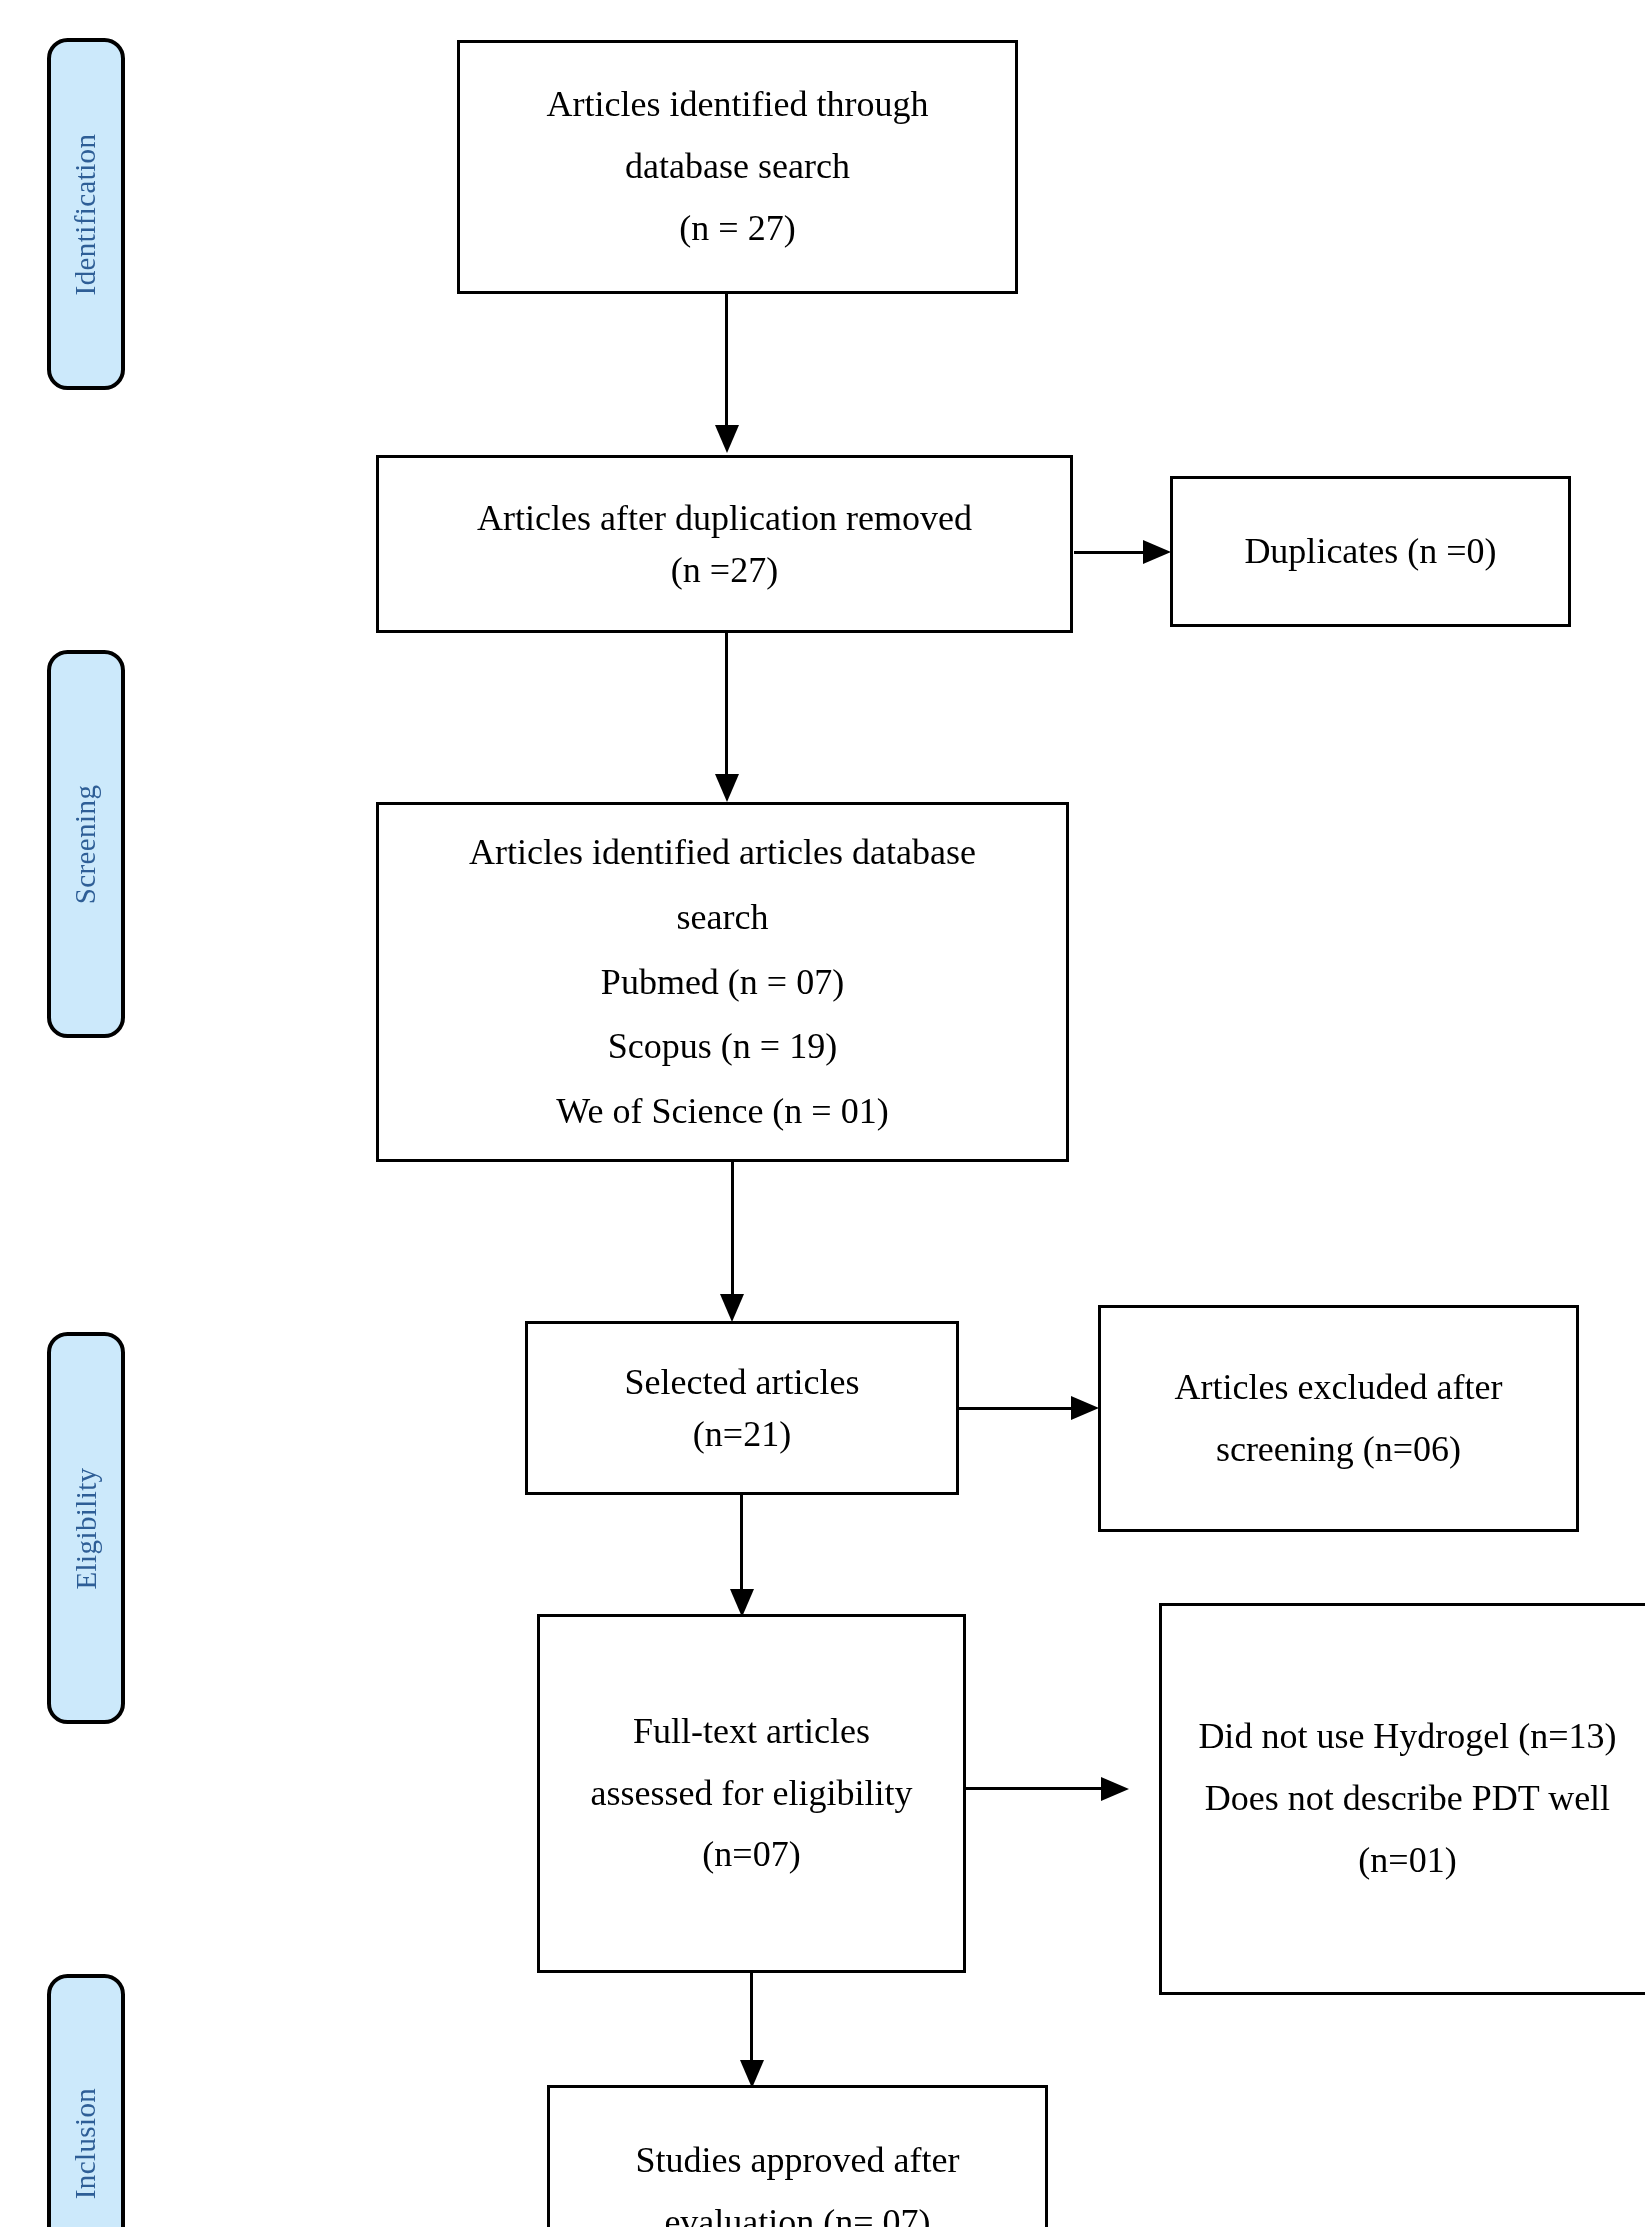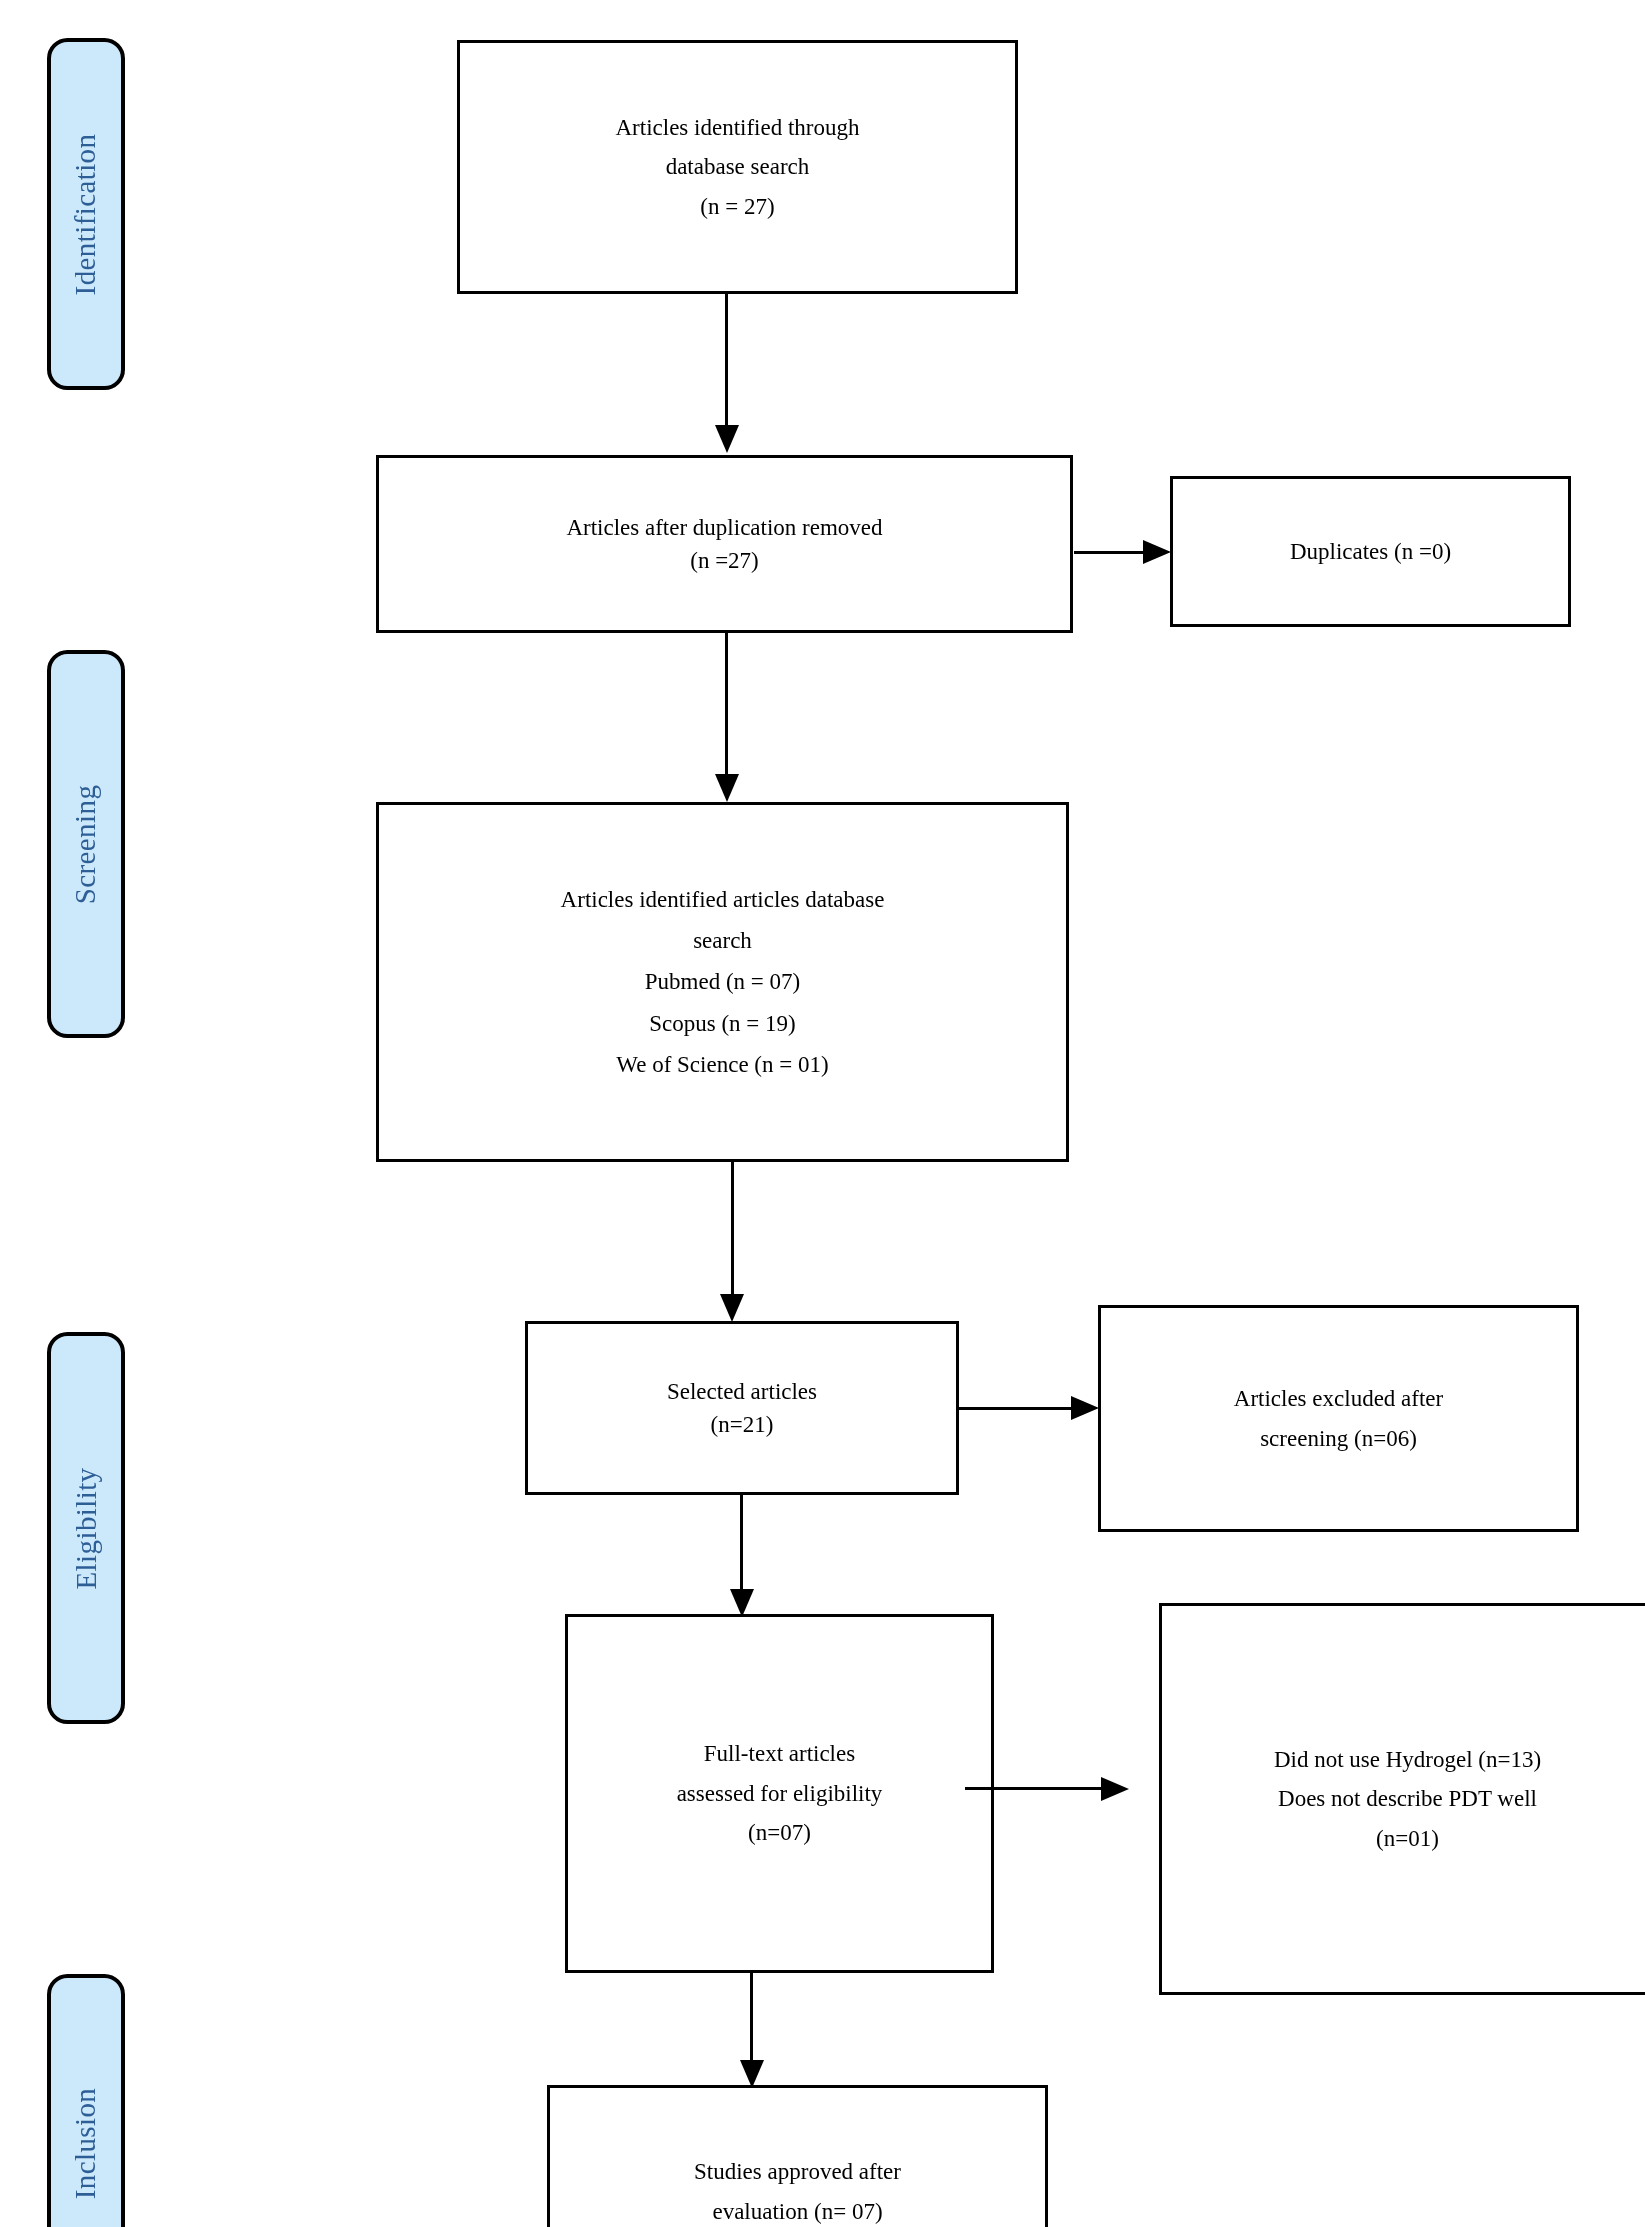--- a/index.html
+++ b/index.html
@@ -46,21 +46,21 @@
     border: 3.1px solid #000000;
     display: flex;
     flex-direction: column;
     align-items: center;
     justify-content: center;
     text-align: center;
     color: #000000;
   }
   .box .line {
     display: block;
-    font-size: 23px;
+    font-size: 36px;
     line-height: 1.72;
     white-space: nowrap;
   }
   .box.tight .line { line-height: 1.45; text-align: right; }
   .box.wide-lead .line { line-height: 1.80; }
 
   
   .v-line {
     position: absolute;
     width: 3.1px;
@@ -153,21 +153,21 @@
   <div class="h-arrow-head" style="left:1071px; top:1396px;"></div>
 
   <div class="box" style="left:1098px; top:1305px; width:481px; height:227px;">
     <span class="line">Articles excluded after</span>
     <span class="line">screening (n=06)</span>
   </div>
 
   <div class="v-line" style="left:740px; top:1495px; height:96px;"></div>
   <div class="v-arrow-head" style="left:730px; top:1589px;"></div>
 
-  <div class="box" style="left:565px; top:1614px; width:429px; height:359px;">
+  <div class="box" style="left:537px; top:1614px; width:429px; height:359px;">
     <span class="line">Full-text articles</span>
     <span class="line">assessed for eligibility</span>
     <span class="line">(n=07)</span>
   </div>
 
   <div class="h-line" style="left:965px; top:1787px; width:138px;"></div>
   <div class="h-arrow-head" style="left:1101px; top:1777px;"></div>
 
   <div class="box" style="left:1127px; top:1603px; width:497px; height:392px;margin-left:32px;">
     <span class="line">Did not use Hydrogel (n=13)</span>

